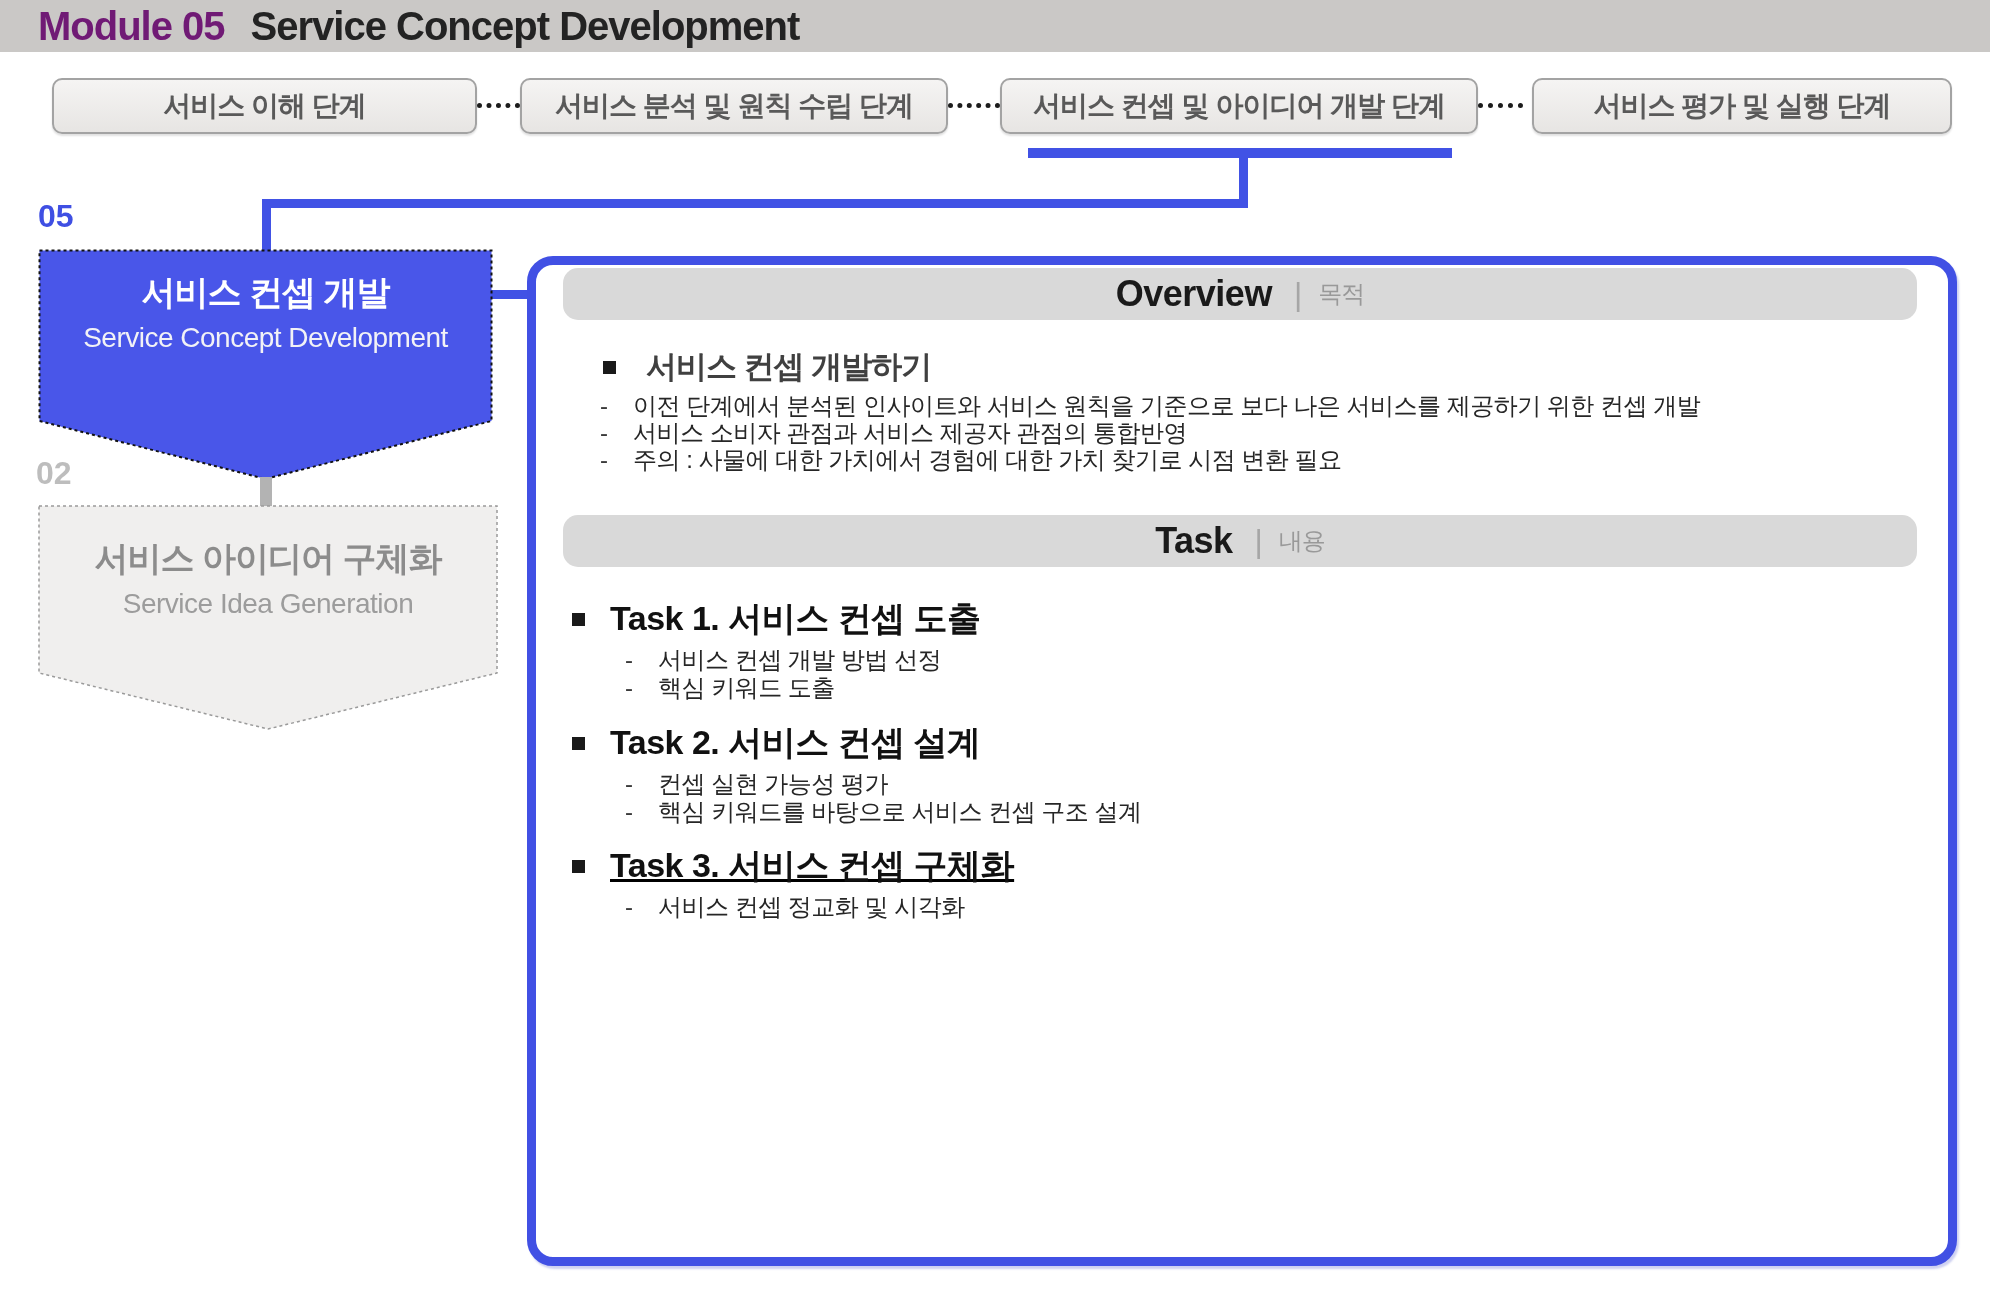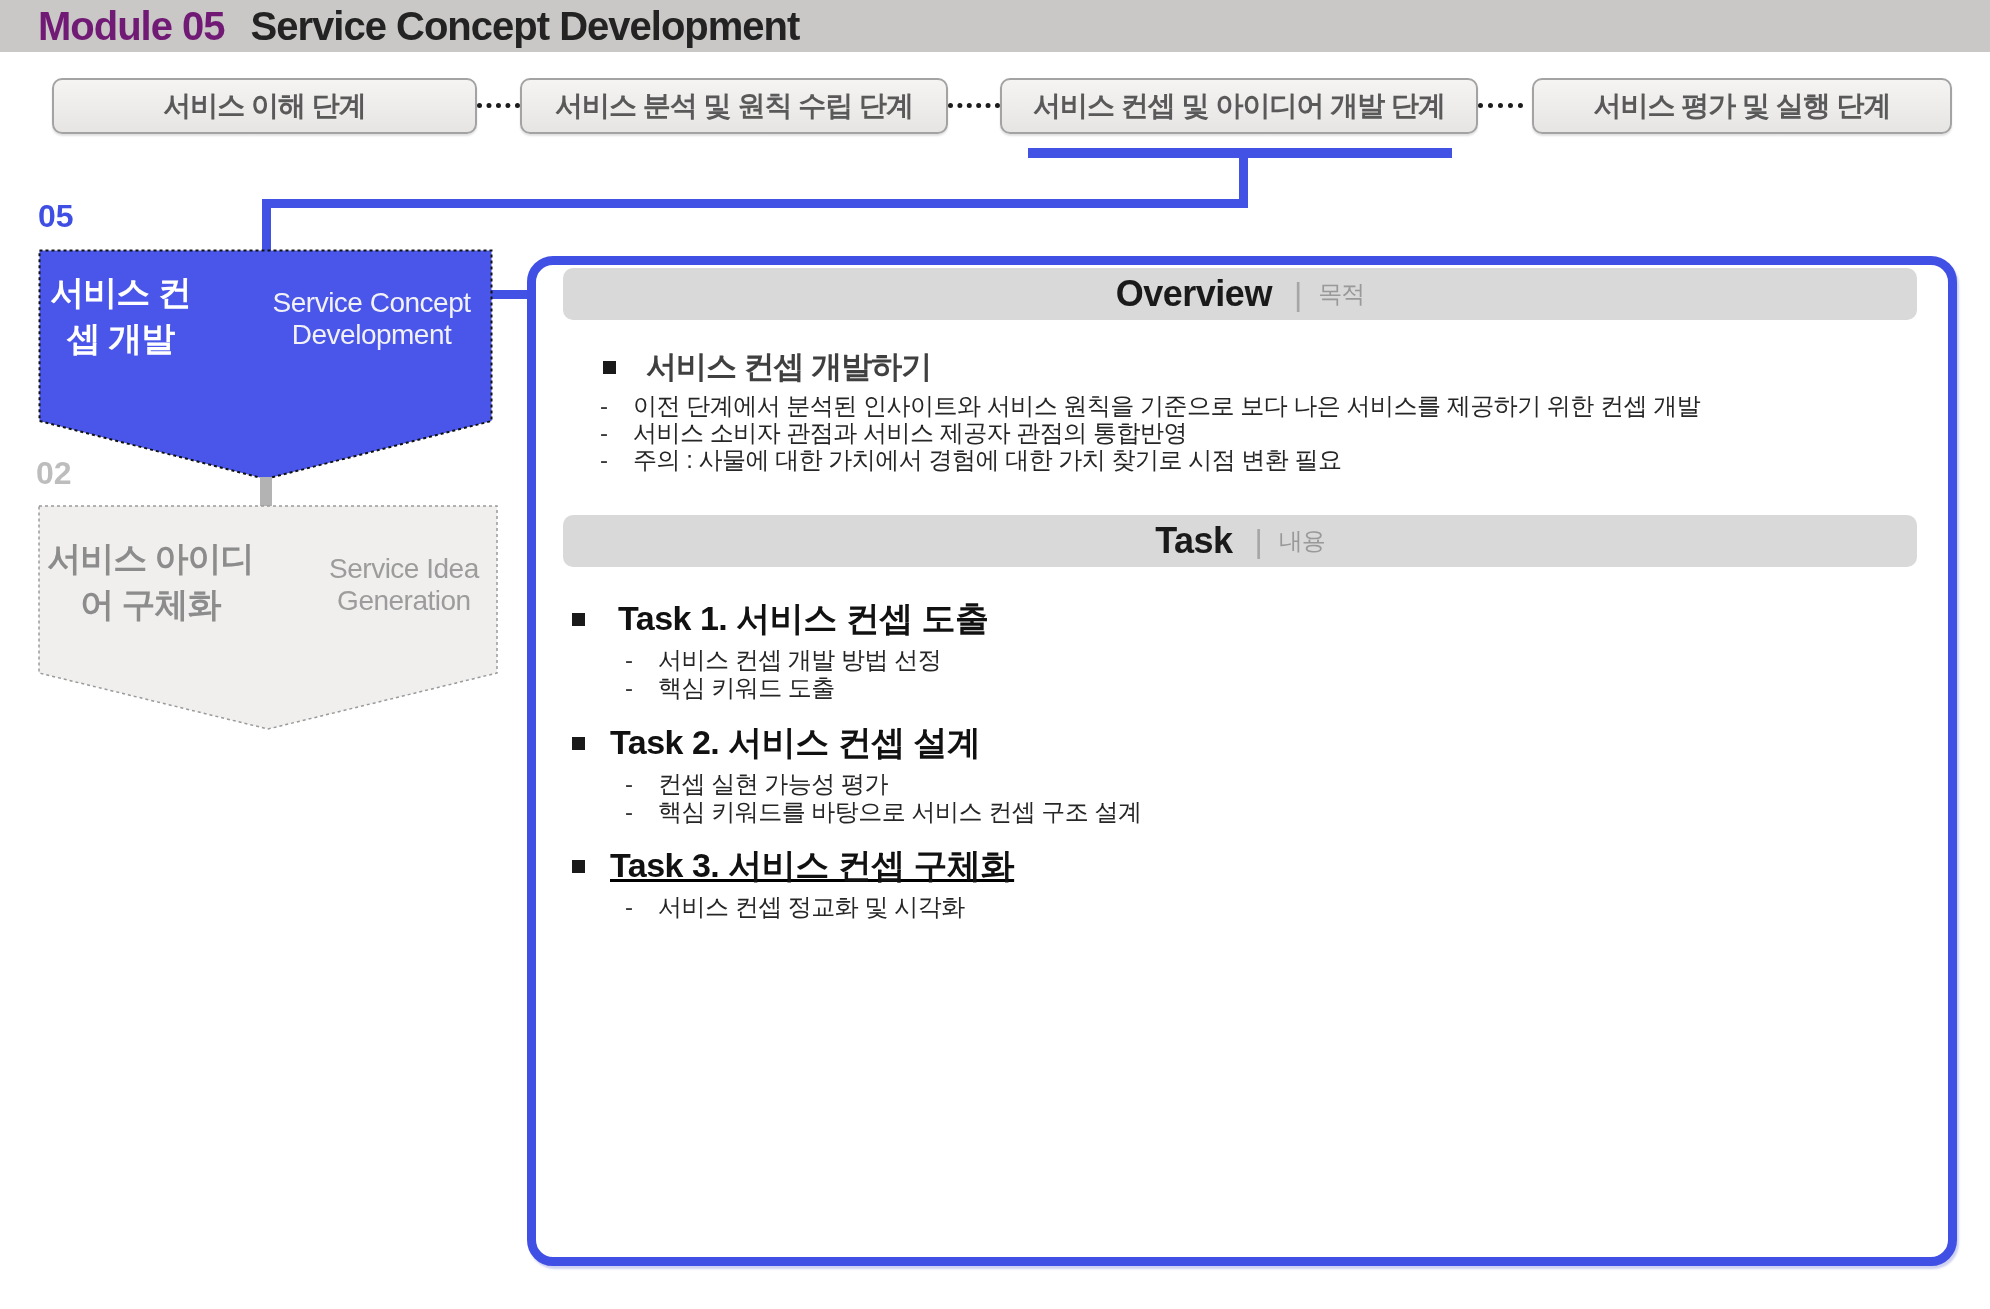--- a/index.html
+++ b/index.html
@@ -27,34 +27,34 @@
 
   
   .blue-line{background:#4152e5;}
 
   
   .num{font-size:32px;font-weight:700;letter-spacing:0px;}
   .num-05{color:#3f4fe3;}
   .num-06{color:#bdbdbd;}
 
   
-  .pent-text{display:flex;align-items:center;text-align:center;gap:47px;}
+  .pent-text{display:flex;flex-direction:column;align-items:center;text-align:center;}
   .pent-ko{font-size:34px;font-weight:700;letter-spacing:-1px;}
   .pent-en{font-size:28px;font-weight:400;letter-spacing:-0.5px;margin-top:6px;}
   .pent-05 .pent-ko{color:#ffffff;}
   .pent-05 .pent-en{color:#f2f2f6;}
   .pent-06 .pent-ko{color:#8c8c8c;}
   .pent-06 .pent-en{color:#9c9c9c;}
 
   
   .panel{left:527px;top:256px;width:1430px;height:1010px;background:#ffffff;
     border:9px solid #4150e4;border-radius:26px;box-sizing:border-box;
     box-shadow:2px 3px 2px rgba(60,70,200,0.25);}
 
-  .bar{left:563px;width:1354px;height:52px;background:#d9d9d9;border-radius:10px;
+  .bar{left:563px;width:1354px;height:52px;background:#d9d9d9;border-radius:15px;
     display:flex;align-items:center;justify-content:center;}
   .bar .h-en{font-size:36px;font-weight:700;color:#1a1a1a;letter-spacing:-0.5px;}
   .bar .h-div{font-size:32px;font-weight:300;color:#a6a6a6;margin:0 16px 0 22px;}
   .bar .h-ko{font-size:24px;font-weight:400;color:#999999;letter-spacing:-1px;text-align:right;}
 
   .sq{width:13px;height:13px;background:#1a1a1a;}
 
   .ov-title-row{display:flex;align-items:center;}
   .ov-title{font-size:31px;font-weight:700;color:#404040;letter-spacing:-1px;}
 
@@ -147,21 +147,21 @@
       <span>주의 : 사물에 대한 가치에서 경험에 대한 가치 찾기로 시점 변환 필요</span>
     </div>
   </div>
 
   <div class="abs bar" style="top:515px;">
     <span class="h-en">Task</span>
     <span class="h-div">|</span>
     <span class="h-ko">내용</span>
   </div>
 
-  <div class="abs task-head-row" style="left:572px;top:596px;gap:8px;">
+  <div class="abs task-head-row" style="left:572px;top:596px;">
     <span class="sq"></span>
     <span class="task-head" style="margin-left:25px;">Task 1. 서비스 컨셉 도출</span>
   </div>
   <div class="abs task-items" style="left:625px;top:646px;width:1200px;">
     <div class="dash-line">
       <span class="dash-mark">-</span>
       <span>서비스 컨셉 개발 방법 선정</span>
     </div>
     <div class="dash-line">
       <span class="dash-mark">-</span>

